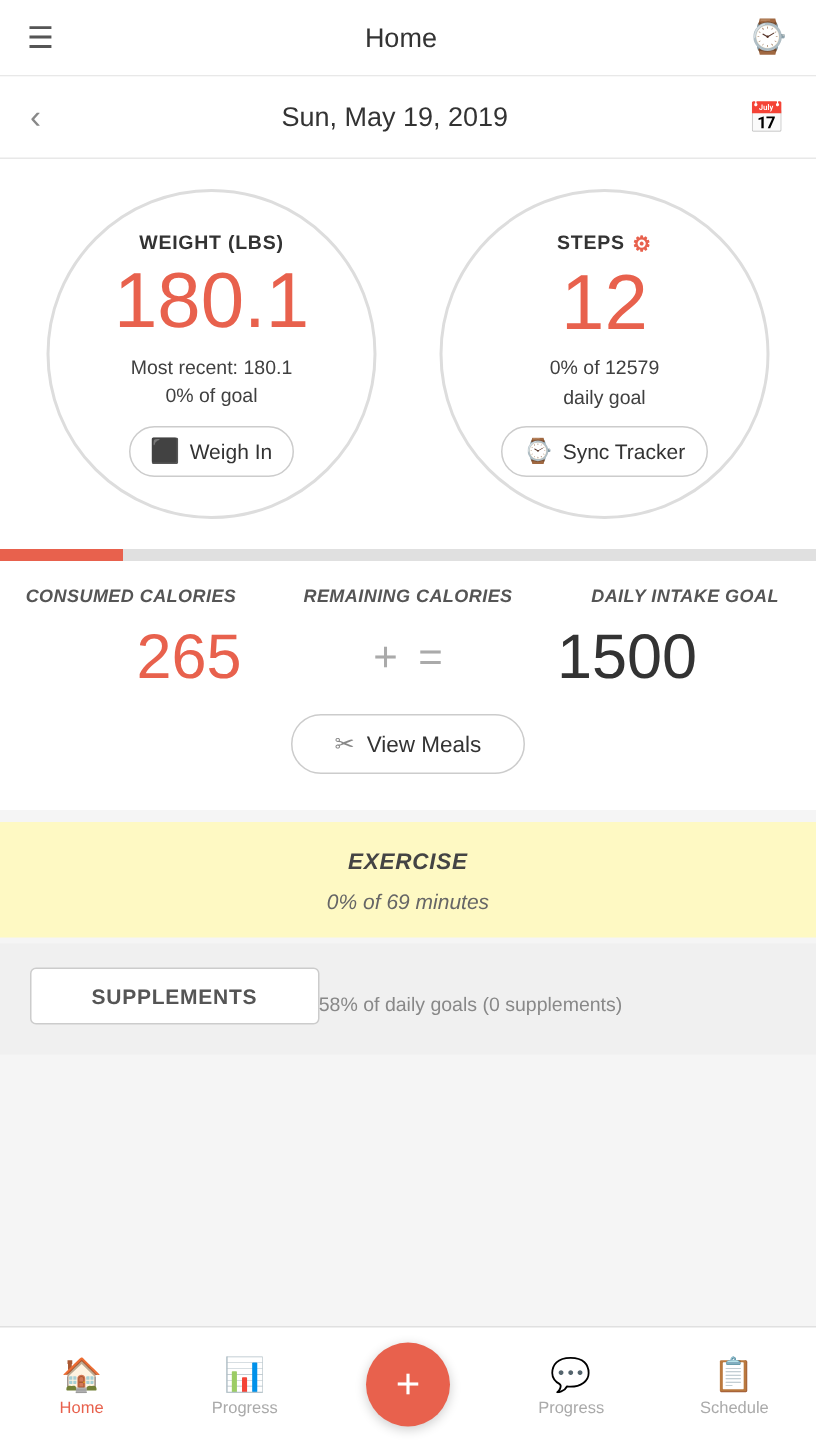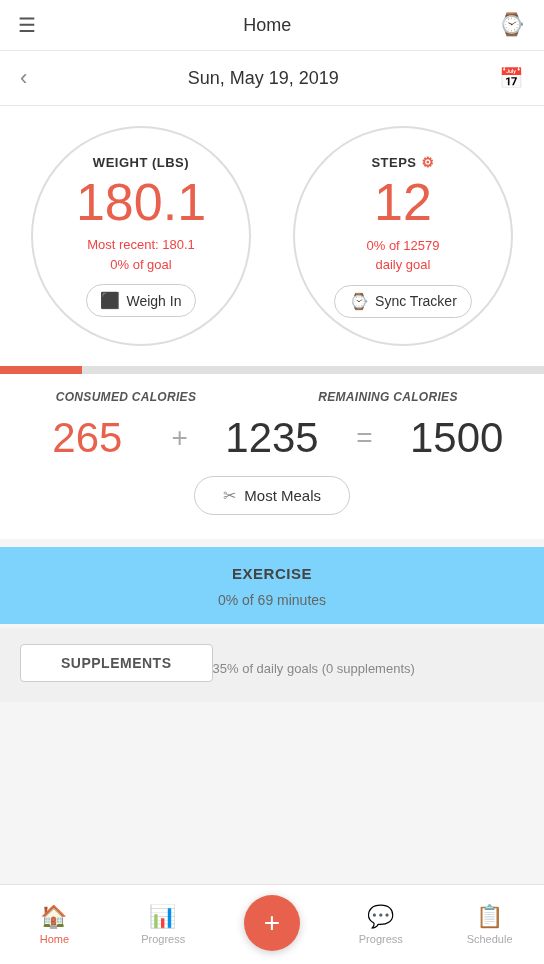--- a/index.html
+++ b/index.html
@@ -74,21 +74,21 @@
     .circle-value {
       font-size: 52px;
       font-weight: 300;
       color: #e8614d;
       line-height: 1.1;
       margin-top: 4px;
     }
 
     .circle-sub {
       font-size: 13px;
-      color: #ef4444;
+      color: #404040;
       text-align: center;
       margin-top: 4px;
       line-height: 1.5;
     }
 
     .circle-btn {
       margin-top: 10px;
       display: flex;
       align-items: center;
       gap: 6px;
@@ -168,23 +168,24 @@
       background: #fff;
       cursor: pointer;
       font-size: 15px;
       color: #333;
       width: fit-content;
     }
     .utensils-icon { font-size: 16px; color: #888; }
 
     
     .exercise-section {
-      background: #7dd3fc;
+      background: #fef9c3;
       padding: 18px 20px 16px;
       margin-top: 8px;
+      font-style: italic;
     }
     .exercise-title {
       font-size: 15px;
       font-weight: 600;
       color: #444;
       text-align: center;
       text-transform: uppercase;
       letter-spacing: 0.5px;
     }
     .exercise-sub {
@@ -315,44 +316,44 @@
 <div class="progress-bar-wrap">
   <div class="progress-bar-fill" style="width: 15%"></div>
 </div>
 
 <div class="calories-section">
   <div class="calories-headers">
     <div class="cal-header">CONSUMED CALORIES</div>
     <div style="flex:0 0 30px"></div>
     <div class="cal-header">REMAINING CALORIES</div>
     <div style="flex:0 0 30px"></div>
+    <div class="cal-header">DAILY INTAKE GOAL</div>
   </div>
   <div class="calories-row">
     <div class="cal-value consumed">265</div>
     <div class="cal-operator">+</div>
-    <div class="cal-value">1235</div>
     <div class="cal-operator">=</div>
     <div class="cal-value">1500</div>
   </div>
   <div style="display:flex; justify-content:center;">
     <button class="view-meals-btn">
       <span class="utensils-icon">✂</span>
-      <span>Most Meals</span>
+      <span>View Meals</span>
     </button>
   </div>
 </div>
 
 <div class="exercise-section">
   <div class="exercise-title">EXERCISE</div>
   <div class="exercise-sub">0% of 69 minutes</div>
 </div>
 
 <div class="supplements-section">
   <button class="supplements-btn">SUPPLEMENTS</button>
-  <div class="supplements-sub">35% of daily goals (0 supplements)</div>
+  <div class="supplements-sub">58% of daily goals (0 supplements)</div>
 </div>
 
 <div class="spacer-bottom"></div>
 
 <nav class="bottom-nav">
   <div class="nav-item">
     <span class="nav-item-icon active">🏠</span>
     <span class="nav-item-label active">Home</span>
   </div>
   <div class="nav-item">

